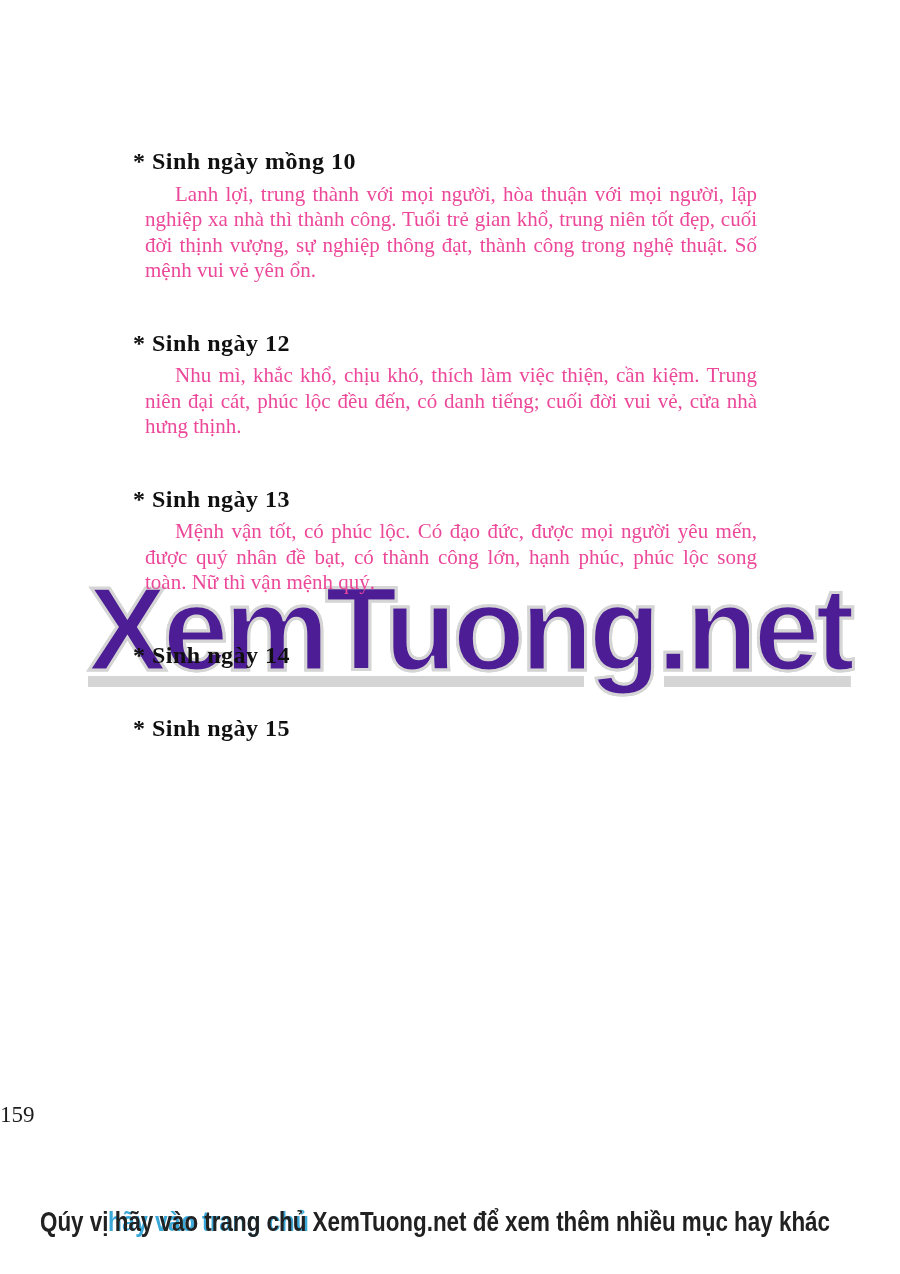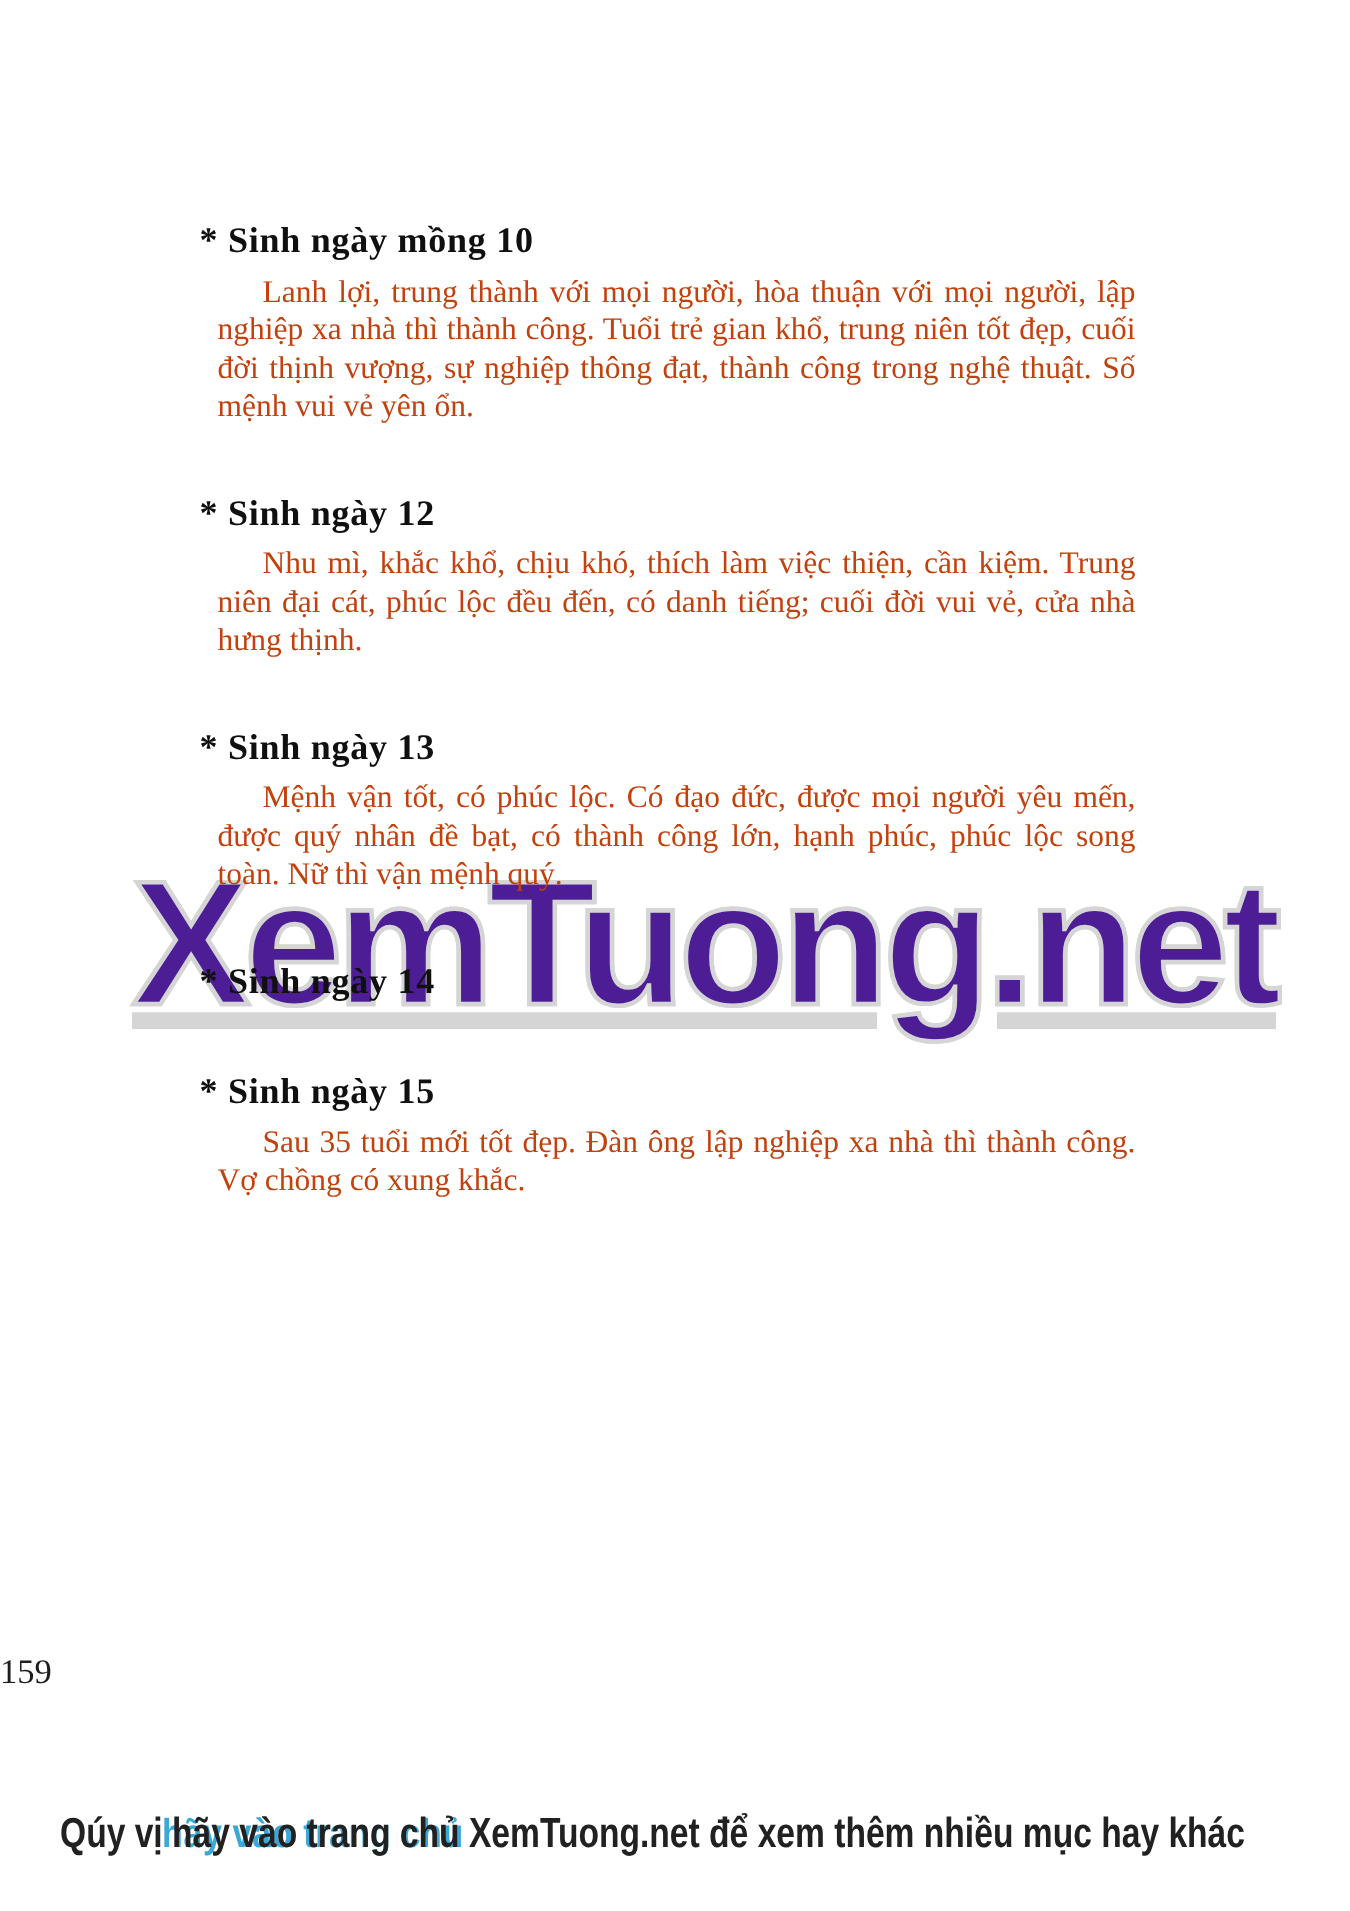--- a/index.html
+++ b/index.html
@@ -53,21 +53,21 @@
     line-height: 1.15;
     color: #101010;
     letter-spacing: 0.5px;
   }
   .section p {
     margin: 0;
     font-size: 21px;
     line-height: 25.5px;
     text-align: justify;
     text-indent: 30px;
-    color: #c2410c;
+    color: #ec4899;
   }
   
   .page-number {
     position: absolute;
     top: 1102px;
     left: 0;
     width: 900px;
     text-align: left;
     z-index: 1;
     font-size: 23px;
@@ -138,21 +138,20 @@
       <h2>* Sinh ngày 13</h2>
       <p>Mệnh vận tốt, có phúc lộc. Có đạo đức, được mọi người yêu mến, được quý nhân đề bạt, có thành công lớn, hạnh phúc, phúc lộc song toàn. Nữ thì vận mệnh quý.</p>
     </section>
 
     <section class="section">
       <h2>* Sinh ngày 14</h2>
     </section>
 
     <section class="section">
       <h2>* Sinh ngày 15</h2>
-      <p>Sau 35 tuổi mới tốt đẹp. Đàn ông lập nghiệp xa nhà thì thành công. Vợ chồng có xung khắc.</p>
     </section>
 
   </main>
 
   <div class="page-number">159</div>
 
   <footer class="page-footer">
     <span class="footer-link-echo">hãy vào trang chủ</span>
     <span class="footer-text">Qúy vị hãy vào trang chủ XemTuong.net để xem thêm nhiều mục hay khác</span>
   </footer>

